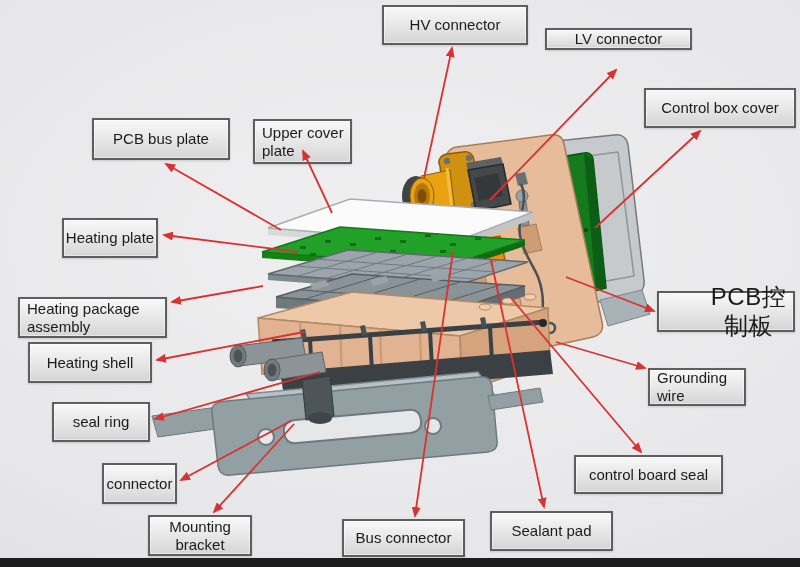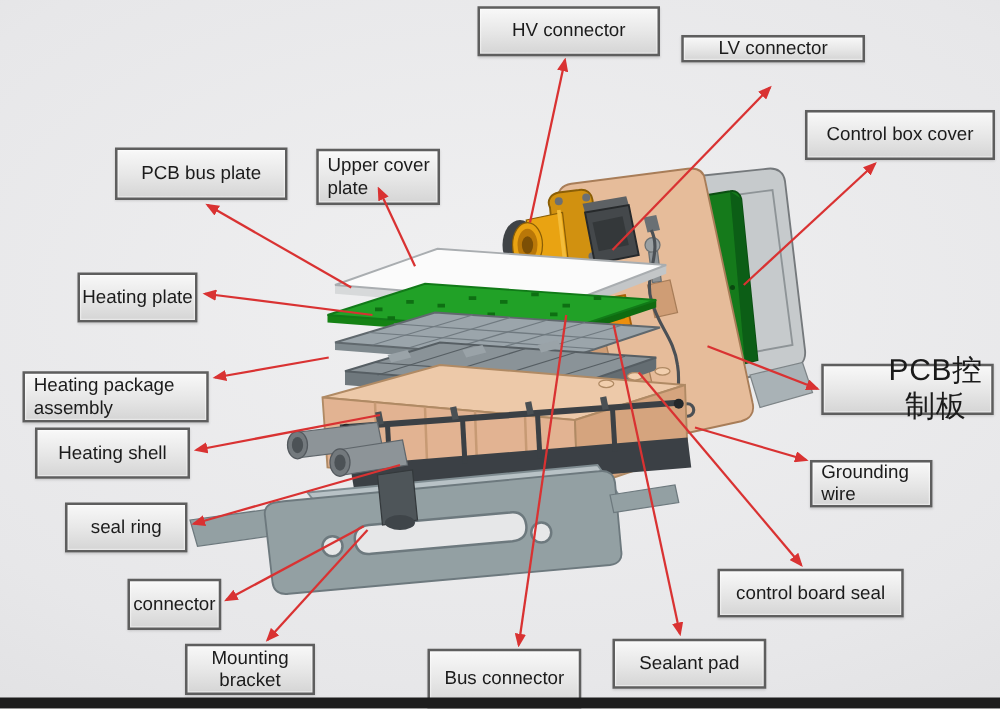--- a/index.html
+++ b/index.html
@@ -223,21 +223,21 @@
 plate</div>
       <div class="label center" style="left: 92px; top: 118px; width: 138px; height: 42px;">PCB bus plate</div>
       <div class="label center" style="left: 62px; top: 218px; width: 96px; height: 40px;">Heating plate</div>
       <div class="label left" style="left: 18px; top: 281px; width: 149px; height: 41px;">Heating package
 assembly</div>
       <div class="label center" style="left: 28px; top: 342px; width: 124px; height: 41px;">Heating shell</div>
       <div class="label center" style="left: 52px; top: 402px; width: 98px; height: 40px; text-align: center;">seal ring</div>
       <div class="label center" style="left: 102px; top: 463px; width: 75px; height: 41px;">connector</div>
       <div class="label center" style="left: 148px; top: 515px; width: 104px; height: 41px;">Mounting
 bracket</div>
-      <div class="label center" style="left: 342px; top: 519px; width: 123px; height: 48px;">Bus connector</div>
+      <div class="label center" style="left: 342px; top: 519px; width: 123px; height: 38px;">Bus connector</div>
       <div class="label center" style="left: 490px; top: 511px; width: 123px; height: 40px;">Sealant pad</div>
       <div class="label center" style="left: 574px; top: 455px; width: 149px; height: 39px;">control board seal</div>
       <div class="label center big" style="left: 657px; top: 291px; width: 138px; height: 41px;">PCB控制板</div>
       <div class="label left" style="left: 648px; top: 352px; width: 98px; height: 38px;">Grounding
 wire</div>
     </div>
 
   <svg id="arrow-svg" width="800" height="567" viewBox="0 0 800 567">
     <defs>
       <marker id="ah" markerWidth="11" markerHeight="9" refX="9" refY="4.5" orient="auto" markerUnits="userSpaceOnUse">

